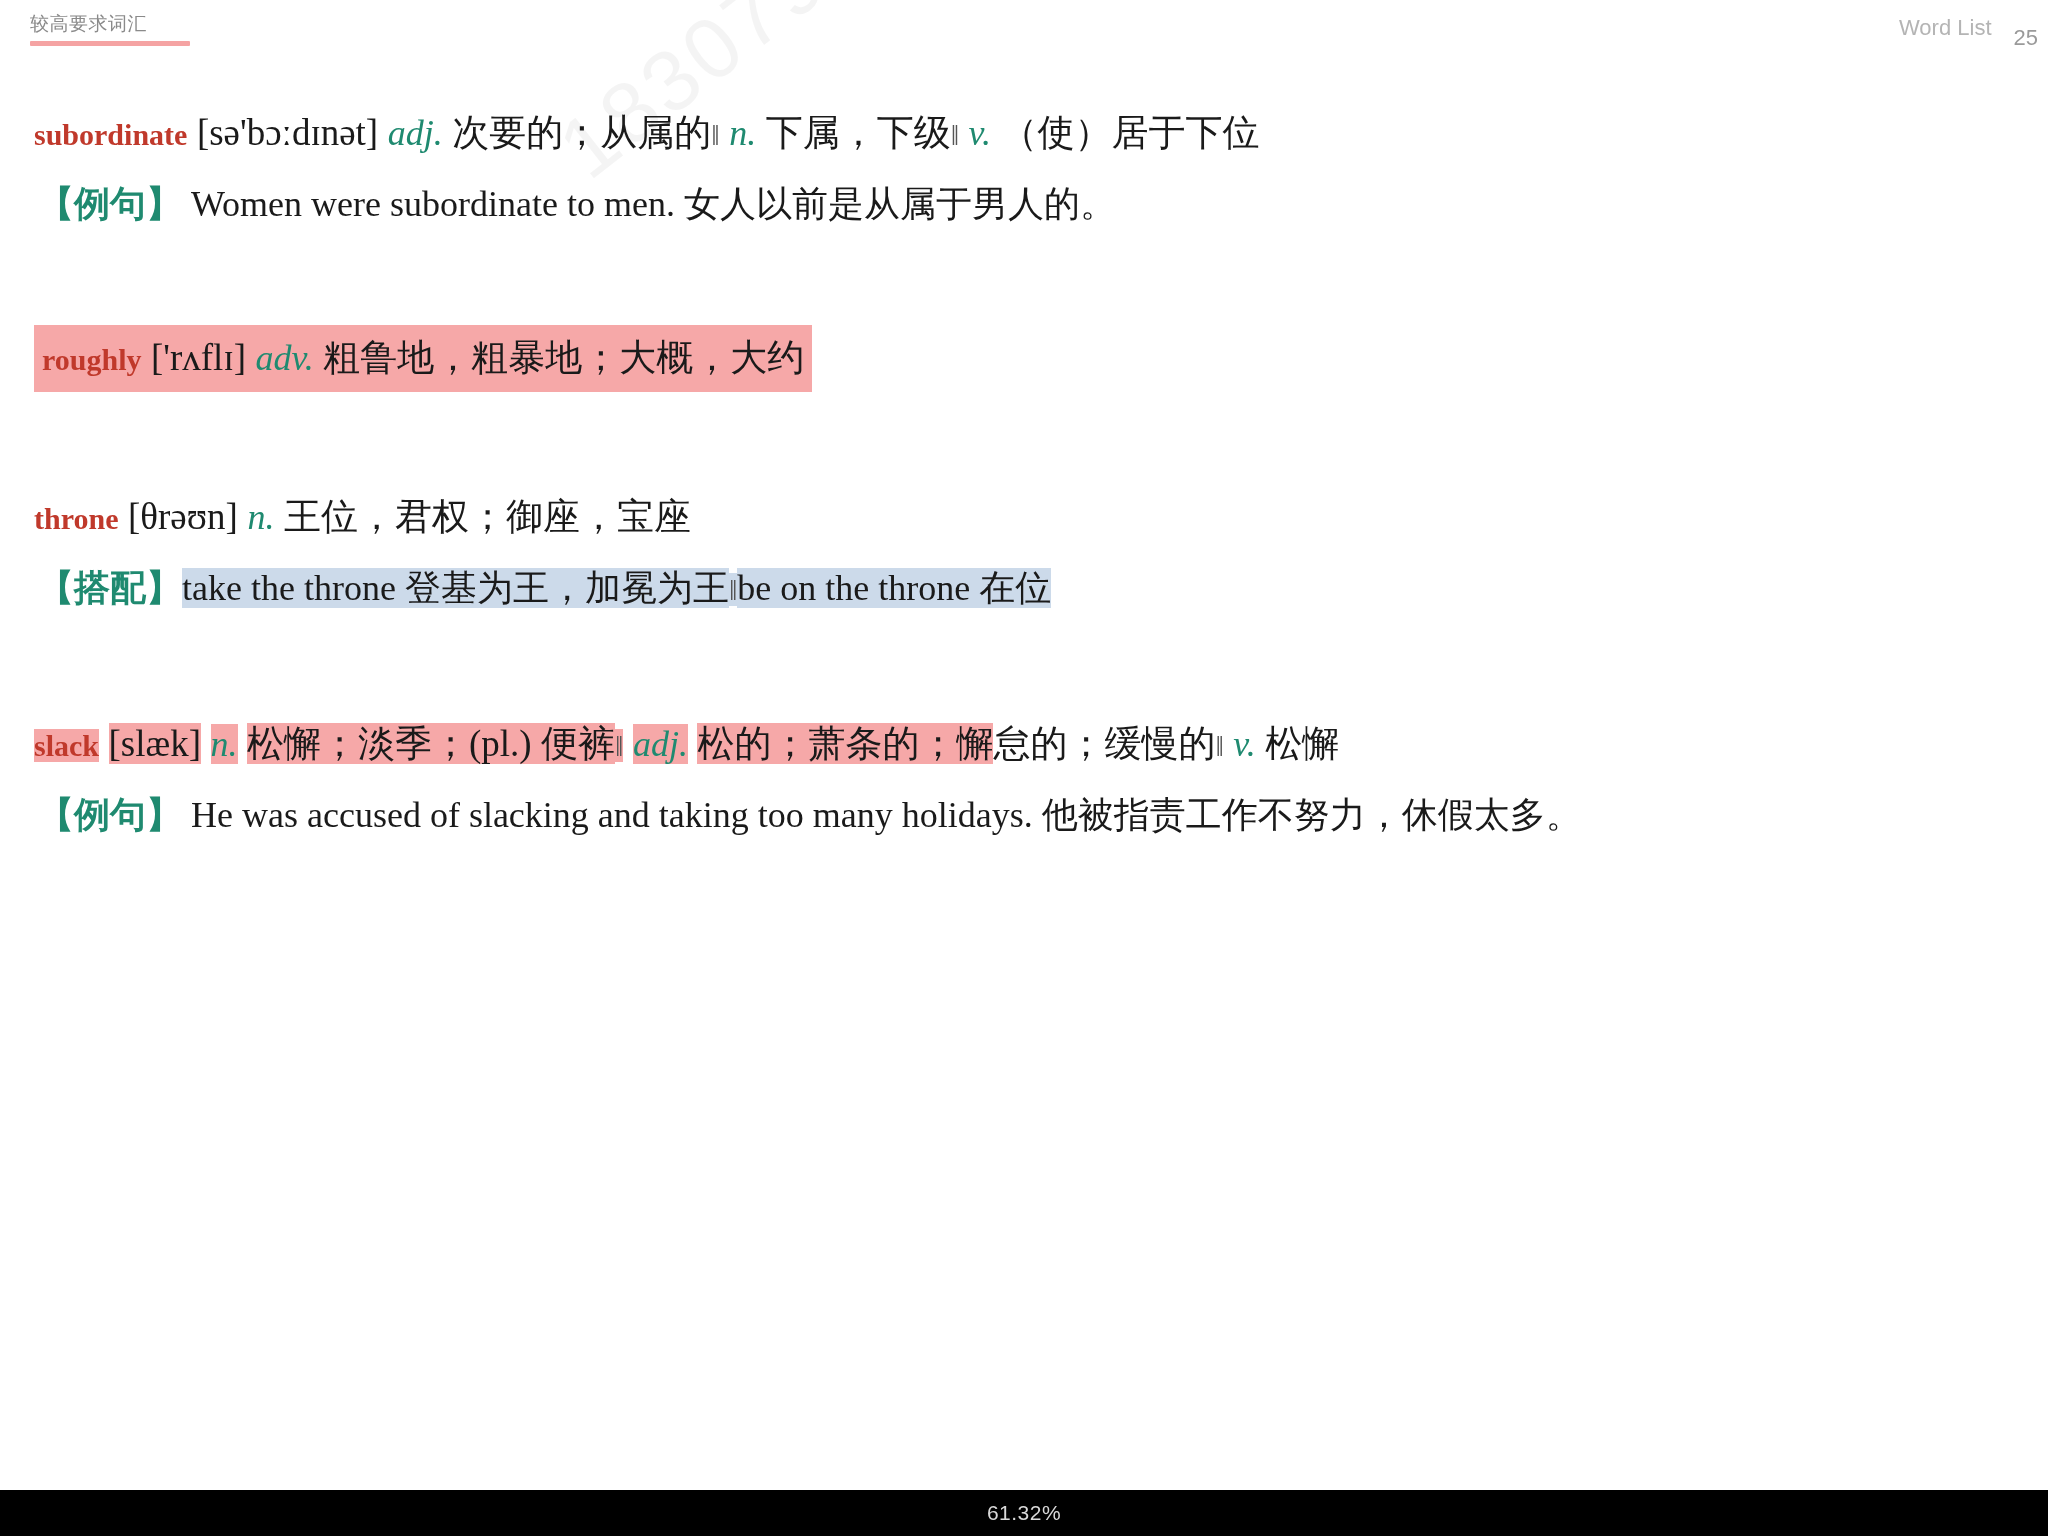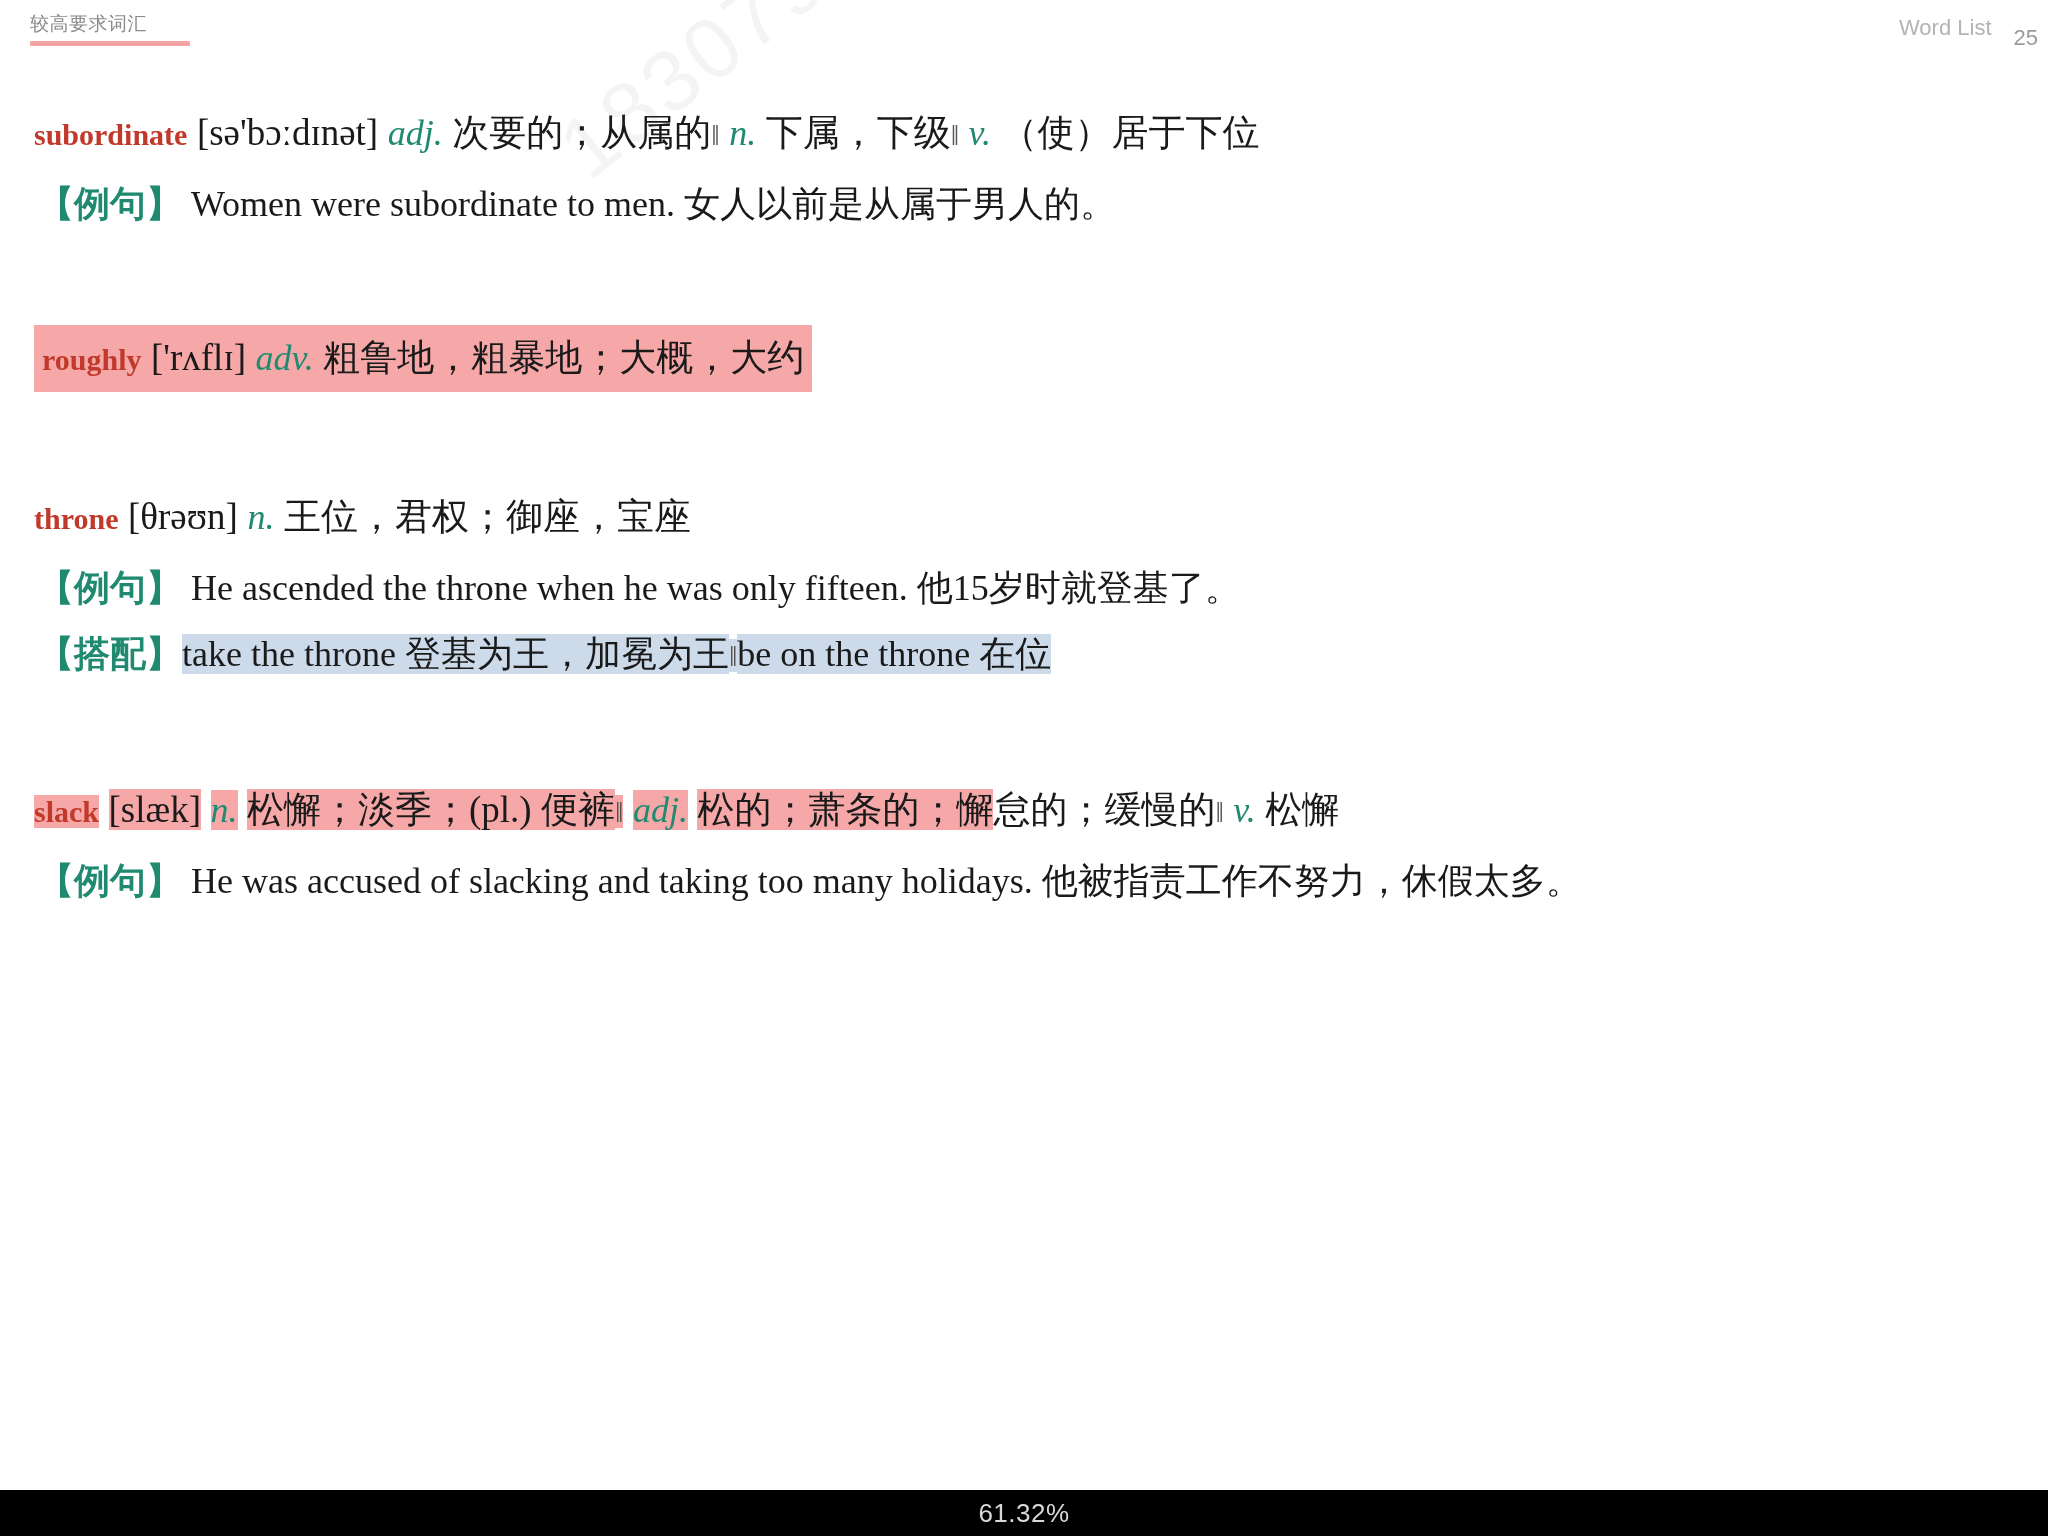--- a/index.html
+++ b/index.html
@@ -152,21 +152,21 @@
     left: 0;
     right: 0;
     bottom: 0;
     height: 46px;
     background: #000000;
     color: #d8d8d8;
     display: flex;
     align-items: center;
     justify-content: center;
     font-family: "Liberation Sans", sans-serif;
-    font-size: 26px;
+    font-size: 21px;
     letter-spacing: 0.5px;
   }
 </style>
 </head>
 <body>
 
 <div class="page">
 
   <div class="header">
     <div class="header-left">
@@ -214,24 +214,20 @@
     <div class="gap-lg"></div>
 
     <div class="entry">
       <p class="headline">
         <span class="word">throne</span>
         <span class="phon">[θrəʊn]</span>
         <span class="pos">n.</span>
         <span class="def">王位，君权；御座，宝座</span>
       </p>
       <p class="line">
-        <span class="tag">【例句】</span>
-        <span class="sent">He ascended the throne when he was only fifteen. 他15岁时就登基了。</span>
-      </p>
-      <p class="line">
         <span class="tag">【搭配】</span><span class="sent hl-blue">take the throne 登基为王，加冕为王</span><span class="sep hl-blue">‖</span><span class="sent hl-blue">be on the throne 在位</span>
       </p>
     </div>
 
     <div class="gap-lg"></div>
 
     <div class="entry">
       <p class="headline">
         <span class="word hl-red">slack</span>
         <span class="phon hl-red">[slæk]</span>

